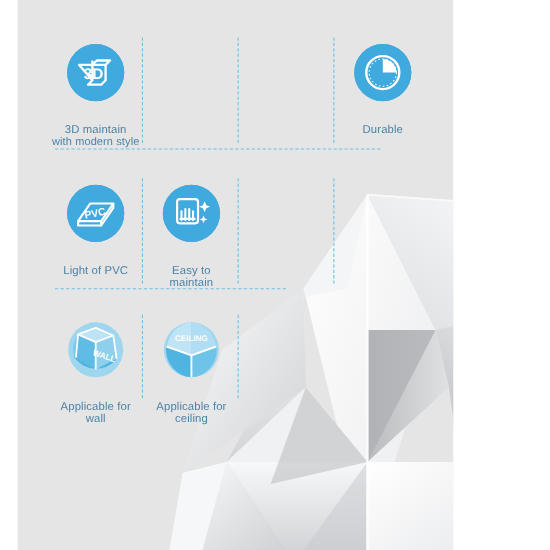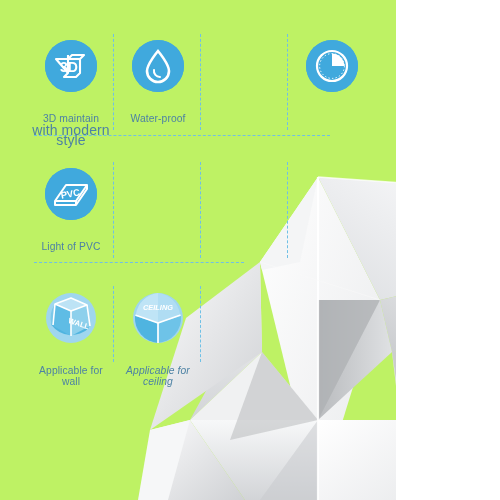--- a/index.html
+++ b/index.html
@@ -2,21 +2,21 @@
 <html><head>
 <meta charset="utf-8">
 <style>
   html,body{margin:0;padding:0;}
   body{
     width:500px;height:500px;overflow:hidden;
     background:#ffffff;
     font-family:"Liberation Sans","DejaVu Sans",sans-serif;
     position:relative;
   }
-  #stage{position:absolute;left:0;top:0;width:396px;height:500px;overflow:hidden;background:#bef264;}
+  #stage{position:absolute;left:16px;top:0;width:396px;height:500px;overflow:hidden;background:#e5e5e5;}
 
   
   .photo{position:absolute;left:0;top:0;width:500px;height:500px;pointer-events:none;}
   .photo svg{display:block;width:500px;height:500px;}
 
   
   .grid{position:absolute;left:28px;top:24px;width:310px;height:360px;}
 
   .cell{position:absolute;width:86px;text-align:center;}
   .badge{
@@ -24,21 +24,21 @@
     background:#40a9dd;margin:0 auto;position:relative;
     display:block;
   }
   .badge svg{display:block;width:52px;height:52px;}
   .badge.flat{background:transparent;}
   .caption{
     margin-top:9px;color:#4d82a4;
     font-size:10.3px;line-height:11.6px;letter-spacing:.1px;
     white-space:pre-line;
   }
-  .caption .sub{display:block;font-size:14px;line-height:10.6px;margin-top:.5px;}
+  .caption .sub{display:block;font-size:10px;line-height:10.6px;margin-top:.5px;}
 
   
   .hrule{position:absolute;height:0;border-top:1.4px dashed #6fc0e6;}
   .vrule{position:absolute;width:0;border-left:1.4px dashed #6fc0e6;}
 </style>
 </head>
 <body>
 
 <div id="stage">
 
@@ -128,62 +128,76 @@
           </g>
           <text x="24" y="32" font-family="Liberation Sans, sans-serif" font-size="14" font-weight="bold" fill="#ffffff" text-anchor="middle">3D</text>
         </svg>
       </div>
       <div class="caption">
         <span>3D maintain</span>
         <span class="sub">with modern style</span>
       </div>
     </div>
 
-    <div class="cell" style="left:87px;top:16px;">
-      <div class="badge">
-        <svg viewBox="0 0 52 52">
-          <circle cx="26" cy="26" r="26" fill="#40a9dd"></circle>
-          <path d="M26 11 C26 11 15 24 15 31 a11 11 0 0 0 22 0 C37 24 26 11 26 11 z" fill="none" stroke="#ffffff" stroke-width="2.6"></path>
-          <path d="M22 30 a6 6 0 0 0 6 7" fill="none" stroke="#ffffff" stroke-width="2" stroke-linecap="round"></path>
-        </svg>
-      </div>
-      <div class="caption">
-        <span>Water-proof</span>
-      </div>
-    </div>
 
 
     <div class="cell" style="left:261px;top:16px;">
       <div class="badge">
         <svg viewBox="0 0 52 52">
           <circle cx="26" cy="26" r="26" fill="#40a9dd"></circle>
           <circle cx="26" cy="26" r="15" fill="none" stroke="#ffffff" stroke-width="2.2"></circle>
           <circle cx="26" cy="26" r="12.4" fill="none" stroke="#ffffff" stroke-width="1" stroke-dasharray="1.4 2.2"></circle>
           <path d="M26 26 V13.6 A12.4 12.4 0 0 1 38.4 26 z" fill="#ffffff"></path>
         </svg>
+      </div>
+      <div class="caption">
+        <span>Durable</span>
       </div>
     </div>
 
     <div class="cell" style="left:0px;top:144px;">
       <div class="badge">
         <svg viewBox="0 0 52 52">
           <circle cx="26" cy="26" r="26" fill="#40a9dd"></circle>
           <g fill="none" stroke="#ffffff" stroke-width="2" stroke-linejoin="round">
             <path d="M10 33 L21 17 L42 17 L31 33 z"></path>
             <path d="M42 17 L42 21 L31 37 L31 33"></path>
             <path d="M10 33 L10 37 L31 37"></path>
           </g>
           <text x="26" y="29" font-family="Liberation Sans, sans-serif" font-size="9.5" font-weight="bold" fill="#ffffff" text-anchor="middle" transform="rotate(-11 26 29)">PVC</text>
         </svg>
       </div>
       <div class="caption">
         <span>Light of PVC</span>
       </div>
     </div>
 
+    <div class="cell" style="left:87px;top:144px;">
+      <div class="badge">
+        <svg viewBox="0 0 52 52">
+          <circle cx="26" cy="26" r="26" fill="#40a9dd"></circle>
+          <rect x="13" y="13" width="19" height="22" rx="2.5" fill="none" stroke="#ffffff" stroke-width="2"></rect>
+          <g fill="none" stroke="#ffffff" stroke-width="1.9" stroke-linecap="round">
+            <path d="M17 32 v-8"></path>
+              <path d="M20.5 32 v-10"></path>
+              <path d="M24 32 v-10"></path>
+              <path d="M27.5 32 v-8"></path>
+            <path d="M16 31 h13"></path>
+          </g>
+          <g fill="#ffffff">
+            <path d="M38 15 l1.5 3.6 L43 20 l-3.5 1.4 L38 25 l-1.5-3.6 L33 20 l3.5-1.4 z"></path>
+            <path d="M37 28 l1 2.4 L40.5 31.5 l-2.5 1 L37 35 l-1-2.5 L33.5 31.5 l2.5-1 z"></path>
+          </g>
+        </svg>
+      </div>
+      <div class="caption">
+        <span>Easy to
+maintain</span>
+      </div>
+    </div>
 
 
     <div class="cell" style="left:0px;top:268px;">
       <div class="badge flat">
         <svg viewBox="0 0 52 52">
           <circle cx="26" cy="26" r="25" fill="#9fd6ef"></circle>
           <path d="M26 6 L26 26 L6.5 33 A25 25 0 0 1 10 12 z" fill="#7cc8e8"></path>
           <path d="M26 6 L26 26 L44 36 A25 25 0 0 0 26 6 z" fill="#63bfe6" opacity=".95"></path>
           <path d="M26 26 L6.5 33 A25 25 0 0 0 44 36 z" fill="#4fb4e0"></path>
           <path d="M26 6 L10 12 L26 19 L42 13 z" fill="#bde3f5"></path>
@@ -197,21 +211,21 @@
           </g>
           <text x="33" y="34" font-family="Liberation Sans, sans-serif" font-size="7.6" font-weight="bold" fill="#ffffff" text-anchor="middle" transform="rotate(18 33 34)">WALL</text>
         </svg>
       </div>
       <div class="caption">
         <span>Applicable for
 wall</span>
       </div>
     </div>
 
-    <div class="cell" style="left:87px;top:268px;font-style:italic;">
+    <div class="cell" style="left:87px;top:268px;">
       <div class="badge flat">
         <svg viewBox="0 0 52 52">
           <circle cx="26" cy="26" r="25" fill="#9fd6ef"></circle>
           <path d="M26 31 L4 22 A25 25 0 0 1 26 1 z" fill="#bfe4f6"></path>
           <path d="M26 31 L26 51 A25 25 0 0 1 3 24 z" fill="#4fb4e0"></path>
           <path d="M26 31 L26 51 A25 25 0 0 0 49 24 z" fill="#6ec3e8"></path>
           <path d="M26 31 L48 22 A25 25 0 0 0 26 1 z" fill="#b0ddf3"></path>
           <g stroke="#ffffff" stroke-width="1.7" fill="none" stroke-linejoin="round">
             <path d="M3.5 23 L26 31 L48.5 23"></path>
             <path d="M26 31 L26 51"></path>

